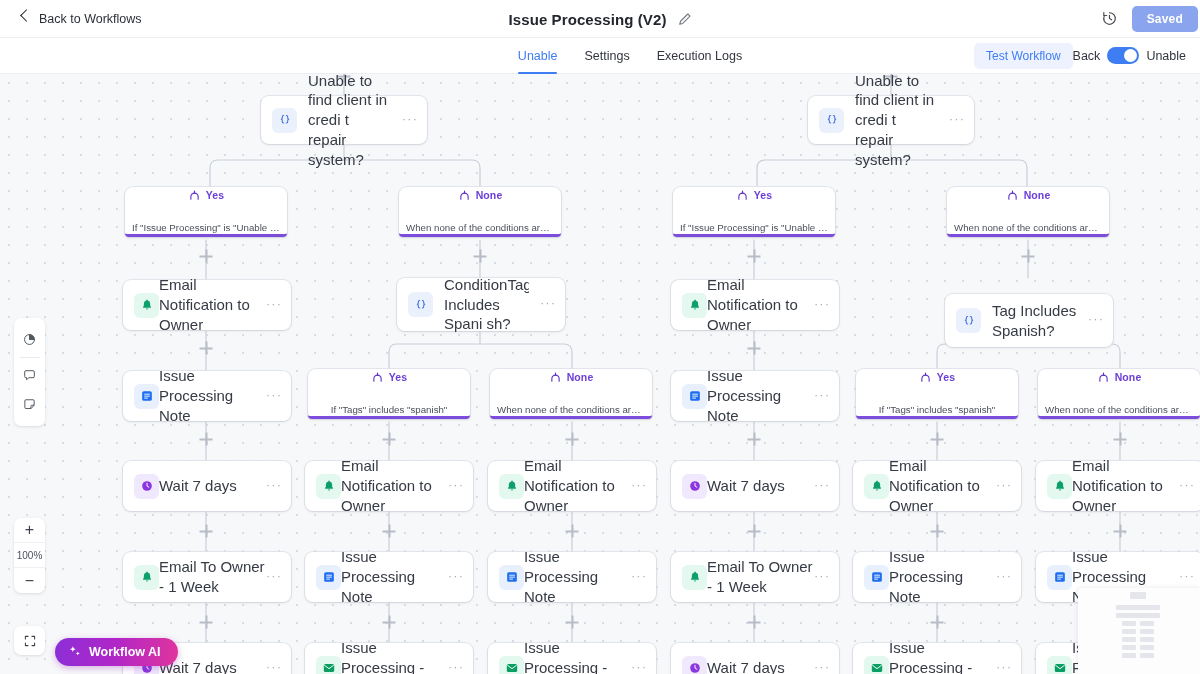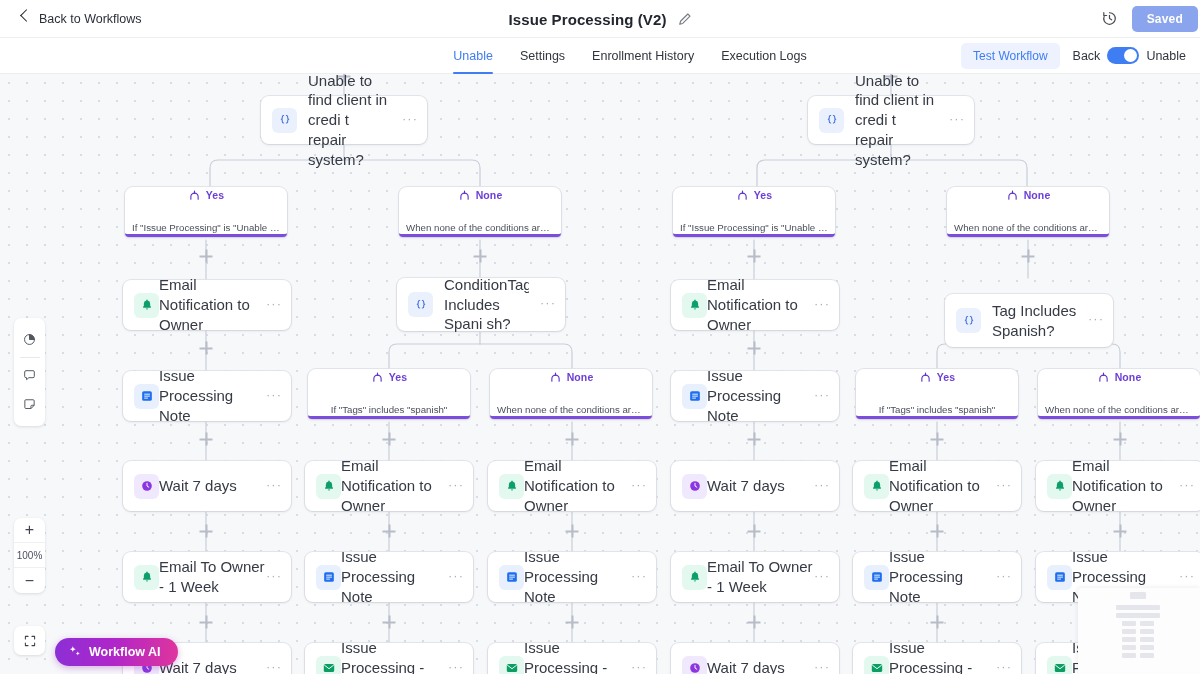--- a/index.html
+++ b/index.html
@@ -58,21 +58,21 @@
   .tab {
     font-size: 12.5px; color: #31353d; cursor: pointer;
     position: relative; padding-bottom: 11px; padding-top: 11px; white-space: nowrap;
   }
   .tab.active { color: #3f7df2; }
   .tab.active::after {
     content: ""; position: absolute; left: 0; right: 0; bottom: 0;
     height: 2px; background: #3f7df2; border-radius: 2px;
   }
   .tabbar-right {
-    position: absolute; right: 14px; display: flex; align-items: center; gap: 13px;
+    position: absolute; right: 14px; display: flex; align-items: center; 
   }
   .test-wf {
     background: #edf2fe; color: #3f7df2; border: none; border-radius: 5px;
     font-size: 12px; padding: 6px 12px; font-family: inherit; cursor: pointer;
     font-weight: 500;
   }
   .pubwrap { display: flex; align-items: center; gap: 7px; font-size: 12.5px; color: #31353d; }
   .toggle {
     width: 32px; height: 17px; border-radius: 9px; background: #3f7df2;
     position: relative; cursor: pointer; flex: 0 0 auto;
@@ -230,21 +230,20 @@
         </svg>
       </span>
       <button class="saved-btn">Saved</button>
     </div>
   </div>
 
   <div class="tabbar">
     <div class="tabs">
       <div class="tab active">Unable</div>
       <div class="tab">Settings</div>
-      <div class="tab">Enrollment History</div>
       <div class="tab">Execution Logs</div>
     </div>
     <div class="tabbar-right">
       <button class="test-wf">Test Workflow</button>
       <div class="pubwrap">
         <span>Back</span>
         <div class="toggle">
             <div class="knob"></div>
           </div>
         <span>Unable</span>

